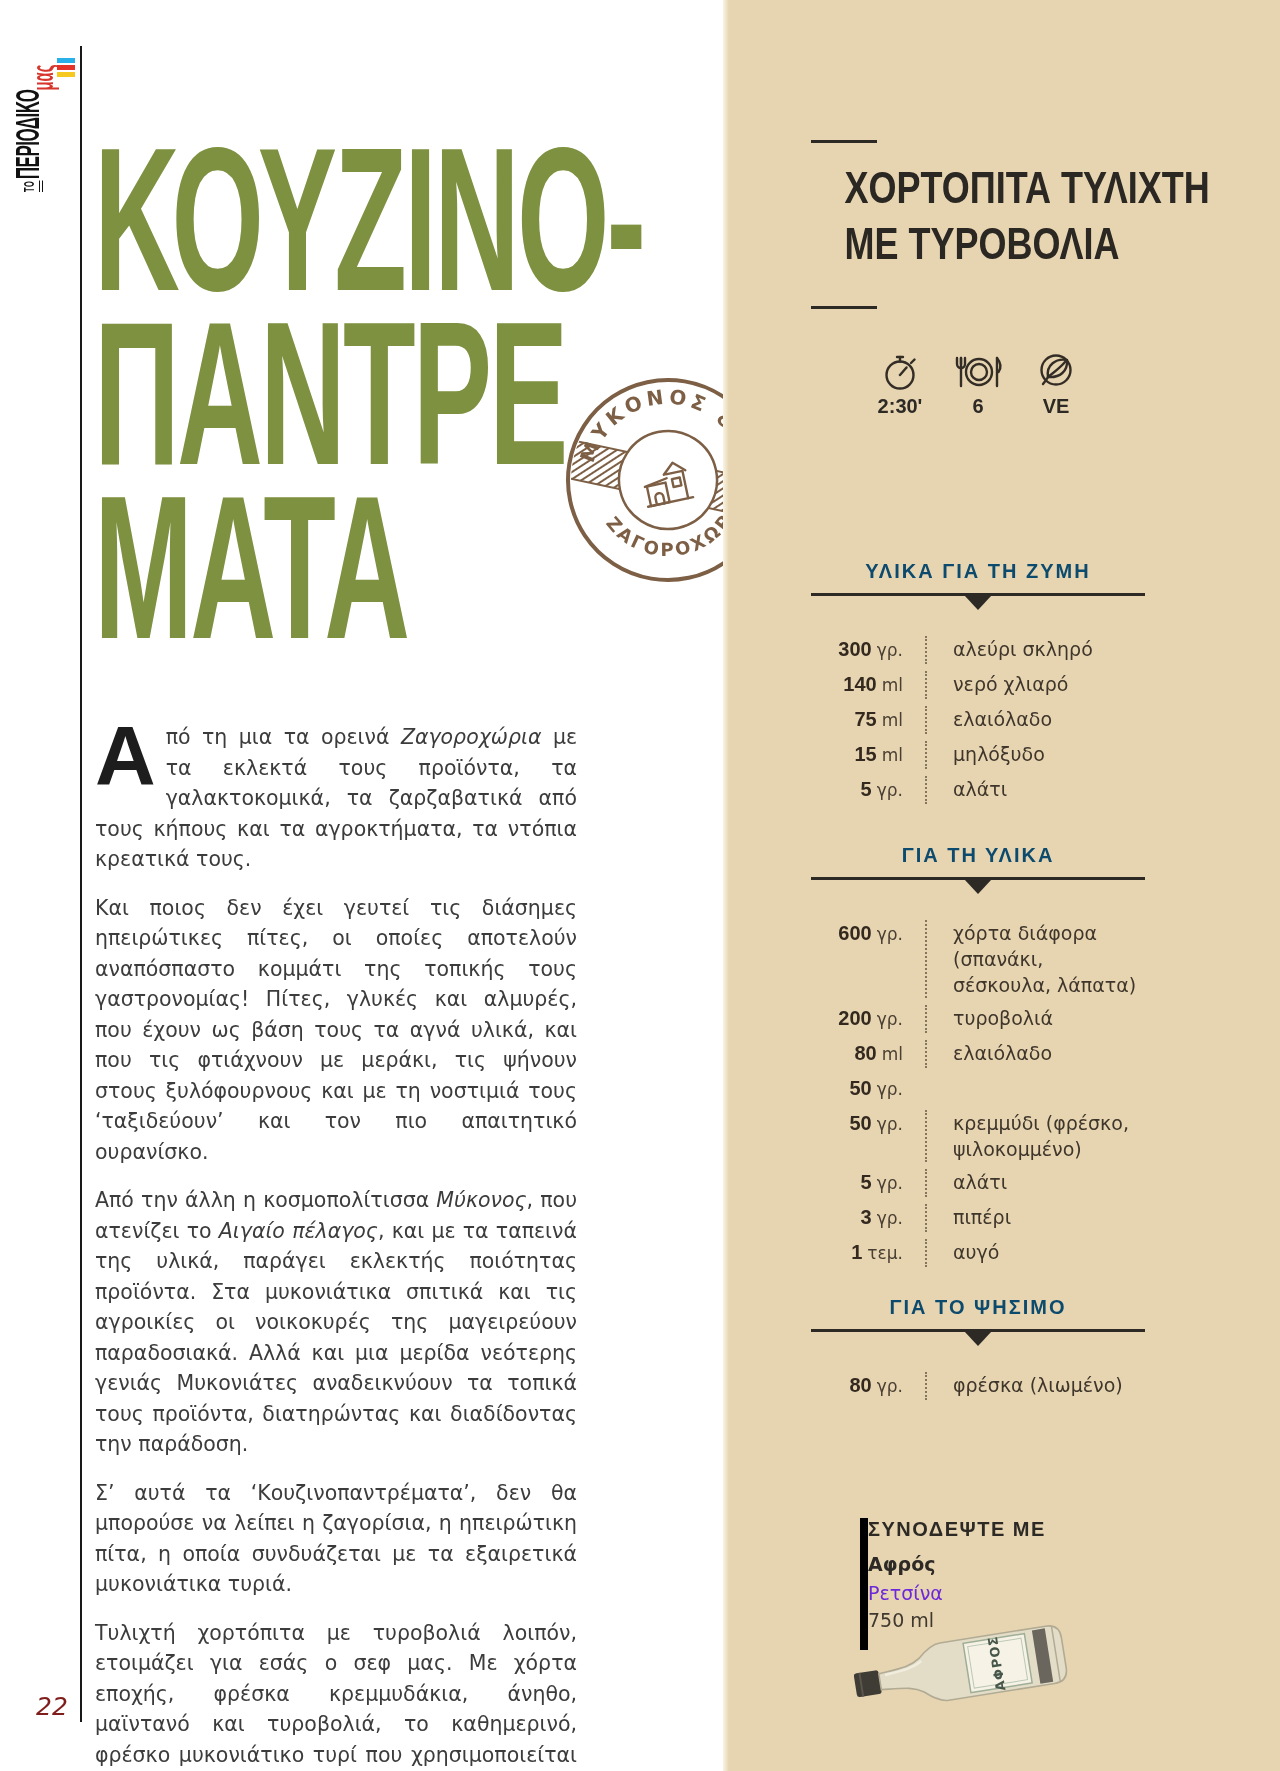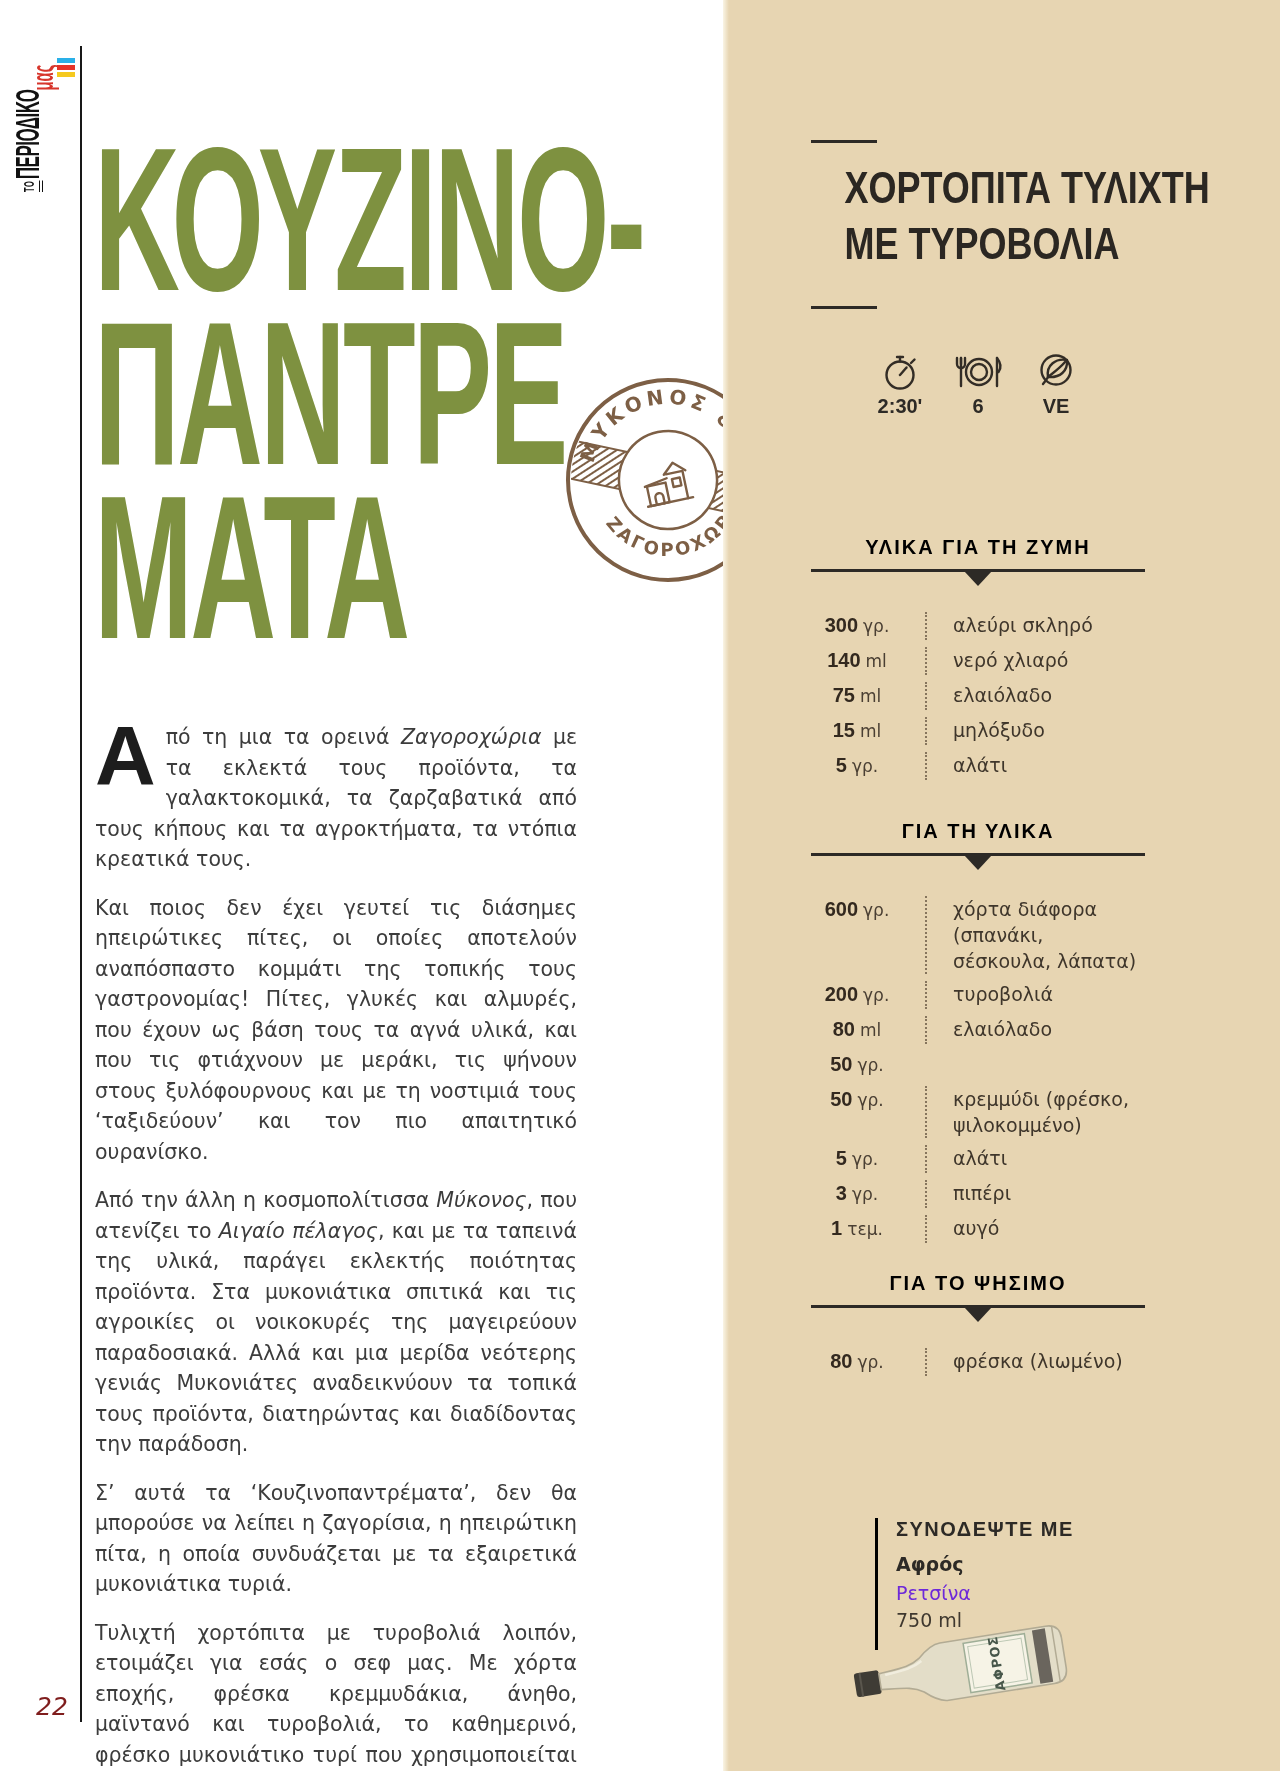--- a/index.html
+++ b/index.html
@@ -66,35 +66,35 @@
     color:#2b2722; white-space:nowrap; transform:scaleX(.8); transform-origin:center; }
 
   .r-meta { top:348px; display:flex; justify-content:center; gap:24px; }
   .meta-item { width:54px; text-align:center; }
   .meta-item svg { display:block; margin:0 auto; }
   .meta-label { font-size:20px; font-weight:600; color:#2d2a26; margin-top:3px;
     font-family:"Liberation Sans",sans-serif; }
 
   .sec-0 { top:536px; } .sec-1 { top:820px; } .sec-2 { top:1272px; }
   .sec-title { font-family:"Liberation Sans",sans-serif; font-size:20px; font-weight:700; letter-spacing:2px;
-    color:#000000; text-align:center; }
+    color:#0c4a6e; text-align:center;margin-top:24px; }
   .sec-rule { height:3px; background:#2d2a26; margin-top:10px; }
   .sec-tri { width:0; height:0; margin:-1px auto 0 auto;
     border-left:14px solid transparent; border-right:14px solid transparent; border-top:15px solid #2d2a26; }
   .sec-rows { margin-top:26px; }
 
   .ing-row { display:flex; margin-bottom:7px; line-height:26px; }
-  .ing-qty { width:92px; text-align:center; white-space:nowrap; flex:none; }
+  .ing-qty { width:92px; text-align:right; white-space:nowrap; flex:none; }
   .ing-qty .num { font-size:20px; font-weight:700; color:#33291f; font-family:"Liberation Sans",sans-serif; }
   .ing-qty .unit { font-size:17px; color:#4a3f33; margin-left:5px; }
   .ing-name { font-size:19px; color:#3f362b; border-left:2px dotted #86755d;
     margin-left:22px; padding-left:26px; }
 
-  .pairing { position:absolute; left:152px; top:1518px; min-height:132px;
-    border-left:3px solid #000000; padding-left:18px; }
+  .pairing { position:absolute; left:137px; top:1518px; min-height:132px;
+    border-left:8px solid #000000; }
   .pairing-heading { font-family:"Liberation Sans",sans-serif; font-size:20px; font-weight:700;
     letter-spacing:1.5px; color:#2d2a26; }
   .pairing-product { font-size:19px; font-weight:700; color:#2d2a26; margin-top:12px; }
   .pairing-category { font-size:19px; color:#6d28d9; margin-top:7px; }
   .pairing-volume { font-size:19px; color:#3f382f; margin-top:5px; }
 
   .bottle { position:absolute; left:126px; top:1618px; }
 </style>
 </head>
 <body>

